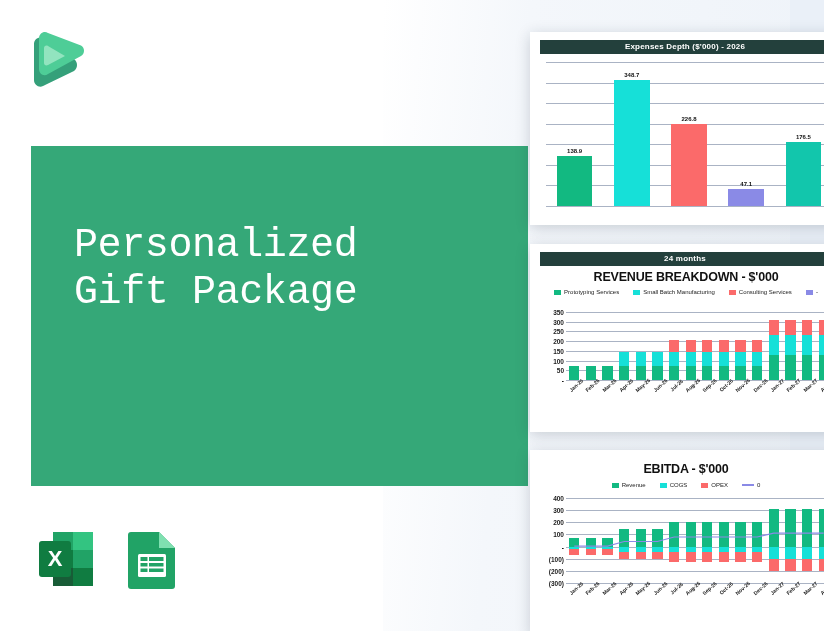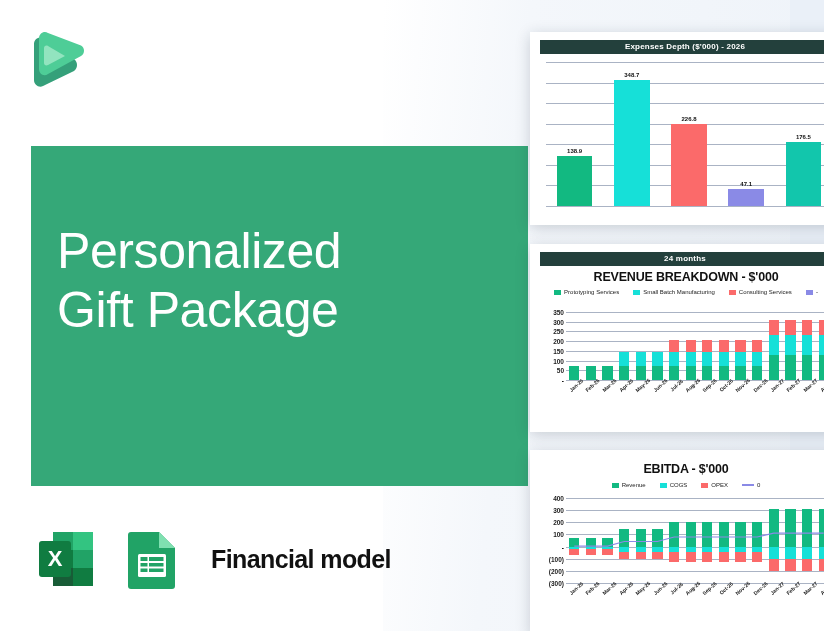--- a/index.html
+++ b/index.html
@@ -50,27 +50,28 @@
     white-space: nowrap;
   }
 
   
   .hero {
     position: absolute; left: 31px; top: 146px;
     width: 497px; height: 340px;
     background: #35a878;
   }
   .hero-title {
-    position: absolute; left: 26px; top: 76px;
+    position: absolute; left: 43px; top: 76px;
     color: #ffffff;
-    font-size: 50px;
+    font-size: 40px;
     font-weight: 400;
     line-height: 1.18;
     letter-spacing: -0.4px;
     white-space: pre-line;
+    font-family: Liberation Mono, monospace;
   }
 
   
   .footer-row { position: absolute; left: 31px; top: 524px; height: 70px; display: flex; align-items: center; }
   .icon-excel, .icon-sheets { width: 70px; height: 70px; position: relative; }
   .icon-sheets { margin-left: 16px; }
   .footer-label {
     margin-left: 24px;
     font-size: 25px;
     font-weight: 700;
@@ -200,21 +201,20 @@
         <path d="M42 8 l16 16 h-16 z" fill="#7fe0b0"></path>
         <rect x="21" y="30" width="28" height="23" rx="1.5" fill="#ffffff"></rect>
         <rect x="23.5" y="33" width="7" height="4" fill="#21a366"></rect>
         <rect x="32" y="33" width="14.5" height="4" fill="#21a366"></rect>
         <rect x="23.5" y="39" width="7" height="3.5" fill="#21a366"></rect>
         <rect x="32" y="39" width="14.5" height="3.5" fill="#21a366"></rect>
         <rect x="23.5" y="44.5" width="7" height="3.5" fill="#21a366"></rect>
         <rect x="32" y="44.5" width="14.5" height="3.5" fill="#21a366"></rect>
       </svg>
     </div>
-    <div class="footer-label">Financial model</div>
   </div>
 
   <div class="card" id="card-expenses">
     <div class="card-inner">
       <div class="dark-bar" style="width:290px;">Expenses Depth ($'000) - 2026</div>
       <div class="plot" id="plot-expenses" style="position:absolute;left:0;top:22px;width:292px;height:148px;">
           <div class="grid-area" style="left: 6px; width: 286px;">
             <div class="gridline" style="top: 0px;"></div>
             <div class="gridline" style="top: 20.5714px;"></div>
             <div class="gridline" style="top: 41.1429px;"></div>

